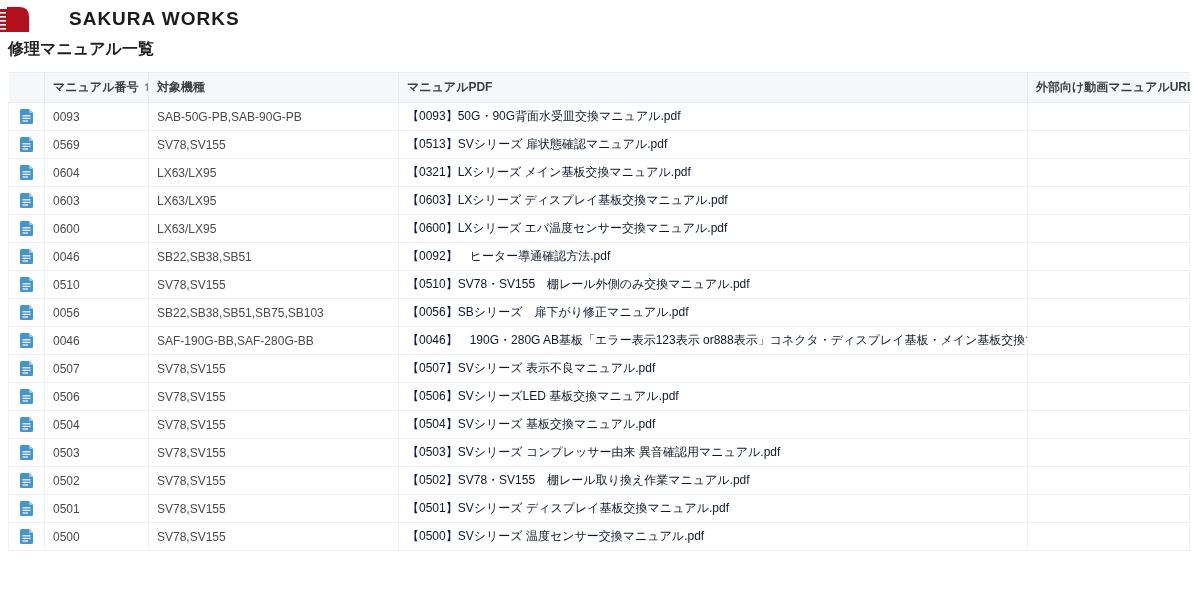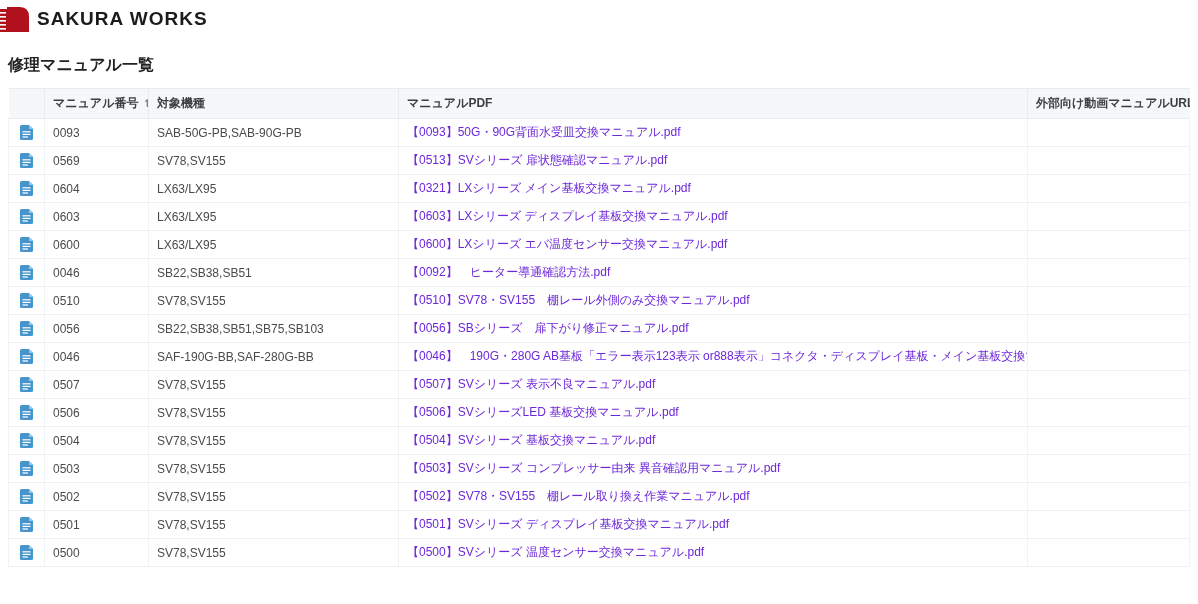--- a/index.html
+++ b/index.html
@@ -12,24 +12,25 @@
   
   .topbar {
     display: flex; align-items: center;
     padding: 4px 8px 2px 0;
     height: 36px;
   }
   .logo { width: 30px; height: 29px; margin-right: 7px; flex: 0 0 auto; }
   .brand {
     font-size: 19px; font-weight: 700; letter-spacing: 1px;
     color: #1b1b1b;
+    margin-left: 32px;
   }
   
   .page-title {
-    margin: 19px 8px 12px 8px;
+    margin: 3px 8px 12px 8px;
     font-size: 16px; font-weight: 700; color: #222222;
   }
   
   .tbl-wrap { margin: 0 8px; }
   table {
     width: 100%;
     border-collapse: collapse;
     table-layout: fixed;
     font-size: 12px;
   }
@@ -64,21 +65,21 @@
   tbody tr td:first-child { border-left: 1px solid #f0f2f4; text-align: center; padding: 0; }
   tbody tr td:last-child  { border-right: 1px solid #f0f2f4; }
   .sort-glyph {
     display: inline-block;
     font-size: 11px;
     color: #7a7f85;
     margin-left: 6px;
     transform: scaleY(0.95);
   }
   a.pdf-link {
-    color: #6d28d9;
+    color: #0f172a;
     text-decoration: none;
     cursor: pointer;
   }
   .doc-icon-btn {
     display: inline-flex; align-items: center; justify-content: center;
     width: 100%; height: 100%;
     cursor: pointer;
     background: none; border: none;
   }
 </style>

